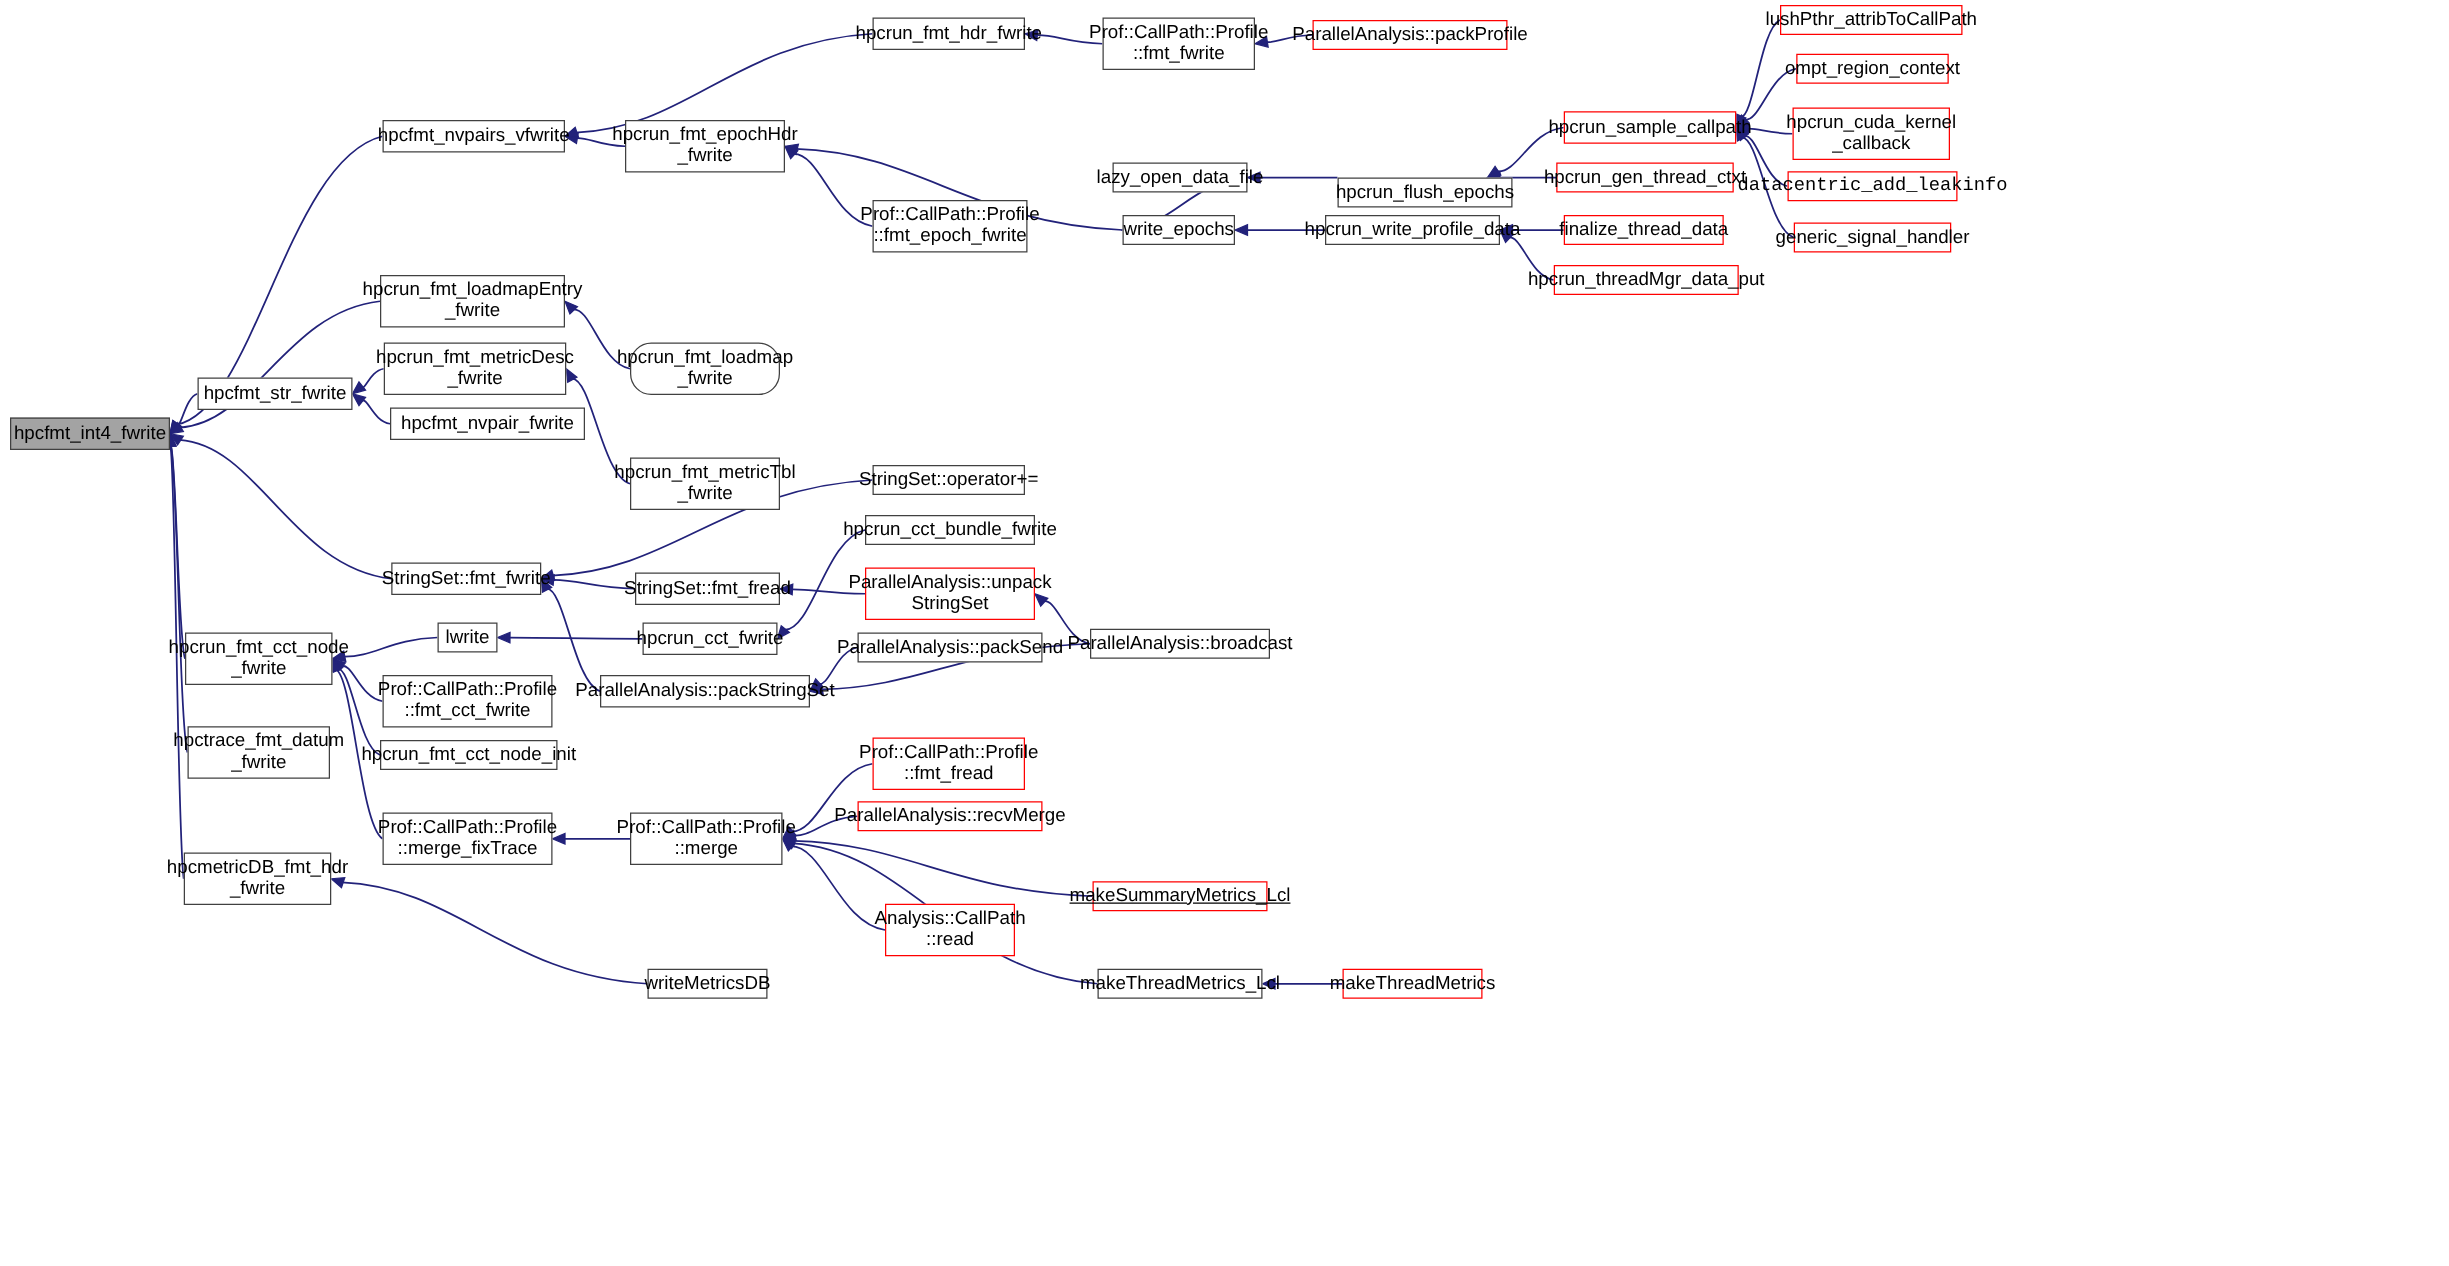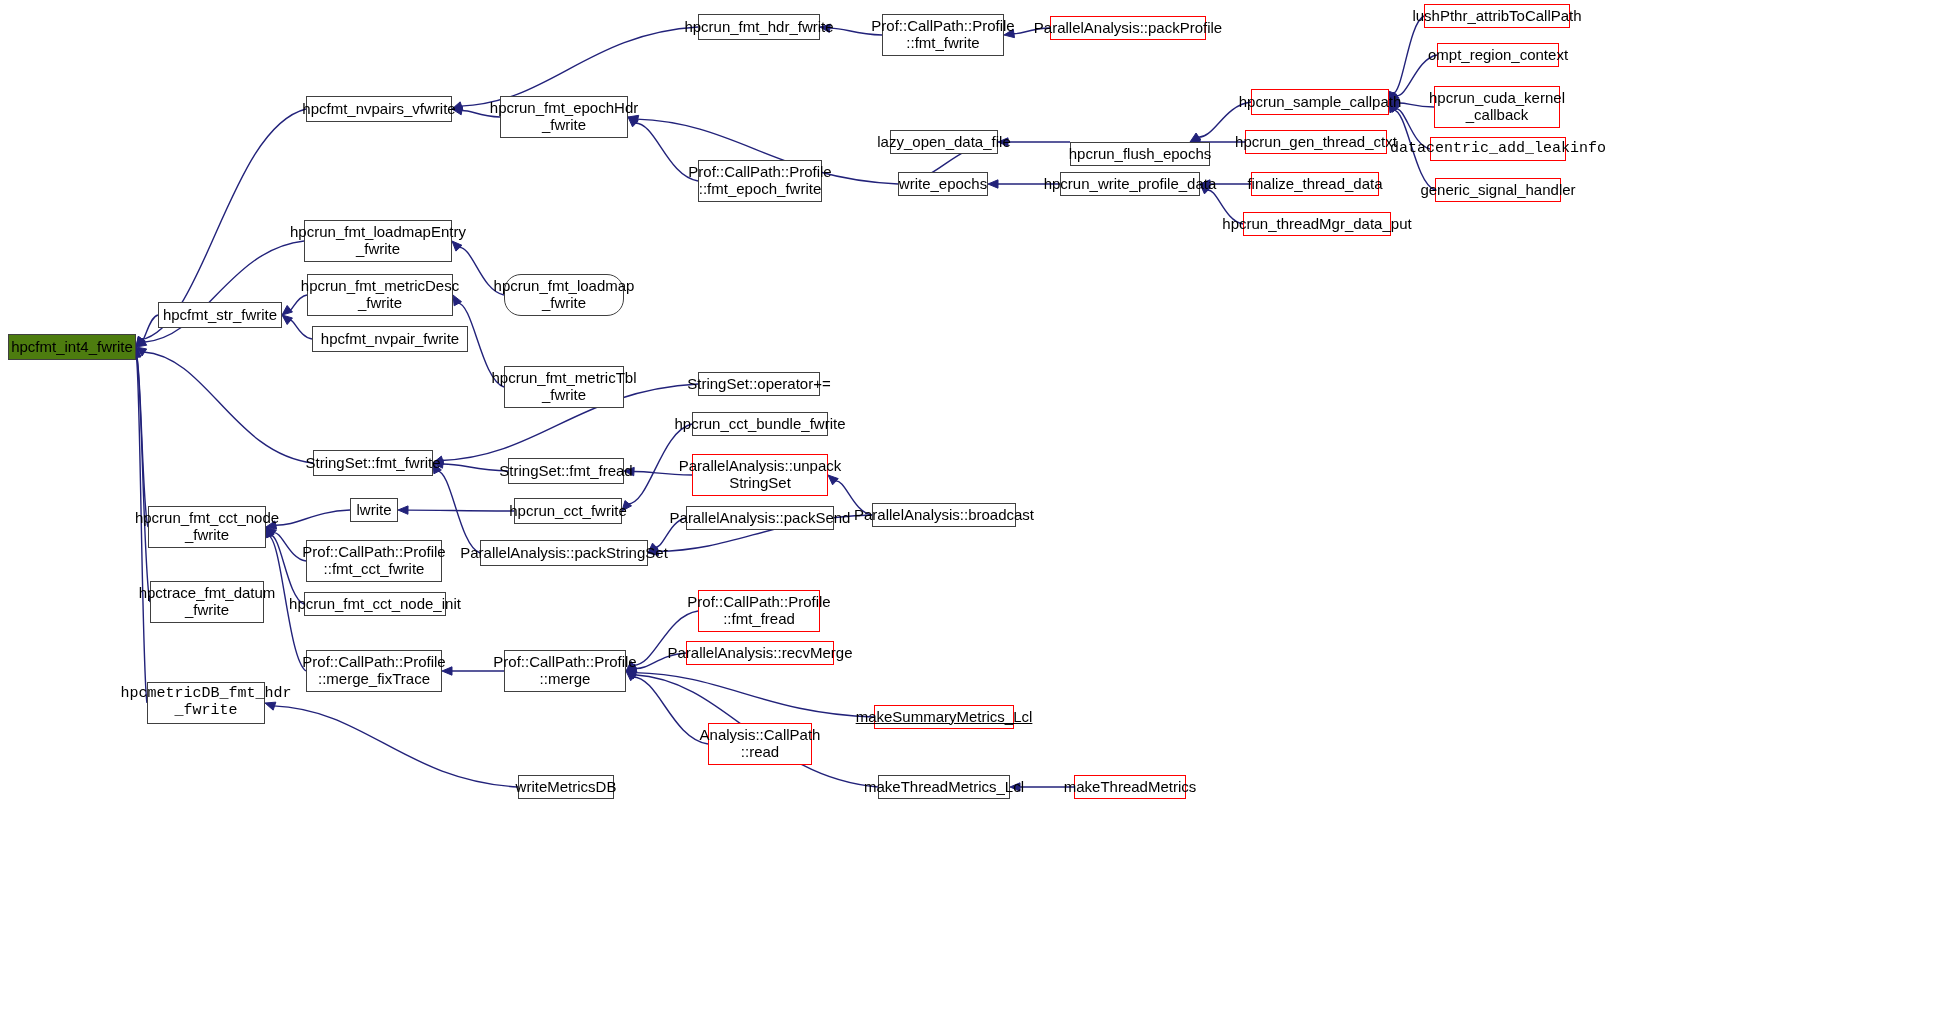--- a/index.html
+++ b/index.html
@@ -3,21 +3,21 @@
 <meta charset="utf-8">
 <style>
   html,body{margin:0;padding:0;background:#ffffff;}
   #canvas{position:relative;width:1959px;height:1013px;background:#ffffff;
           font-family:"Liberation Sans", sans-serif;overflow:hidden;}
   .node{position:absolute;box-sizing:border-box;border:1px solid #000;
         background:#ffffff;display:flex;align-items:center;justify-content:center;
         text-align:center;line-height:1.12;color:#000;font-size:15px;
         white-space:pre-line;padding:1px 4px;}
   .node.red{border-color:#ff0000;}
-  .node.root{background:#4d7c0f;border-color:#404040;text-align:right;}
+  .node.root{background:#a3a3a3;border-color:#404040;text-align:right;}
   .node.dark{border-color:#404040;}
   svg.edges{position:absolute;left:0;top:0;width:1959px;height:1013px;pointer-events:none;}
   svg.edges path{fill:none;stroke:#22227a;stroke-width:1.4;}
   svg.edges polygon{fill:#22227a;stroke:#22227a;}
 </style>
 </head>
 <body>
 
 <div id="canvas">
   <svg class="edges" viewBox="0 0 1959 1013">
@@ -135,21 +135,21 @@
 _fwrite</div>
       <div class="node dark" style="left: 312px; top: 326px; width: 156px; height: 26px;">hpcfmt_nvpair_fwrite</div>
       <div class="node dark" style="left: 313px; top: 450px; width: 120px; height: 26px;">StringSet::fmt_fwrite</div>
       <div class="node dark" style="left: 148px; top: 506px; width: 118px; height: 42px;">hpcrun_fmt_cct_node
 _fwrite</div>
       <div class="node dark" style="left: 306px; top: 540px; width: 136px; height: 42px;">Prof::CallPath::Profile
 ::fmt_cct_fwrite</div>
       <div class="node dark" style="left: 150px; top: 581px; width: 114px; height: 42px;">hpctrace_fmt_datum
 _fwrite</div>
       <div class="node dark" style="left: 304px; top: 592px; width: 142px; height: 24px;">hpcrun_fmt_cct_node_init</div>
-      <div class="node dark" style="left: 147px; top: 682px; width: 118px; height: 42px; font-family: Liberation Mono, monospace;">hpcmetricDB_fmt_hdr
+      <div class="node dark" style="left: 147px; top: 682px; width: 118px; height: 42px;">hpcmetricDB_fmt_hdr
 _fwrite</div>
       <div class="node dark" style="left: 350px; top: 498px; width: 48px; height: 24px;">lwrite</div>
       <div class="node dark" style="left: 500px; top: 96px; width: 128px; height: 42px;">hpcrun_fmt_epochHdr
 _fwrite</div>
       <div class="node dark" style="left: 504px; top: 274px; width: 120px; height: 42px; border-radius: 17px;">hpcrun_fmt_loadmap
 _fwrite</div>
       <div class="node dark" style="left: 504px; top: 366px; width: 120px; height: 42px;">hpcrun_fmt_metricTbl
 _fwrite</div>
       <div class="node dark" style="left: 508px; top: 458px; width: 116px; height: 26px;">StringSet::fmt_fread</div>
       <div class="node dark" style="left: 514px; top: 498px; width: 108px; height: 26px;">hpcrun_cct_fwrite</div>

